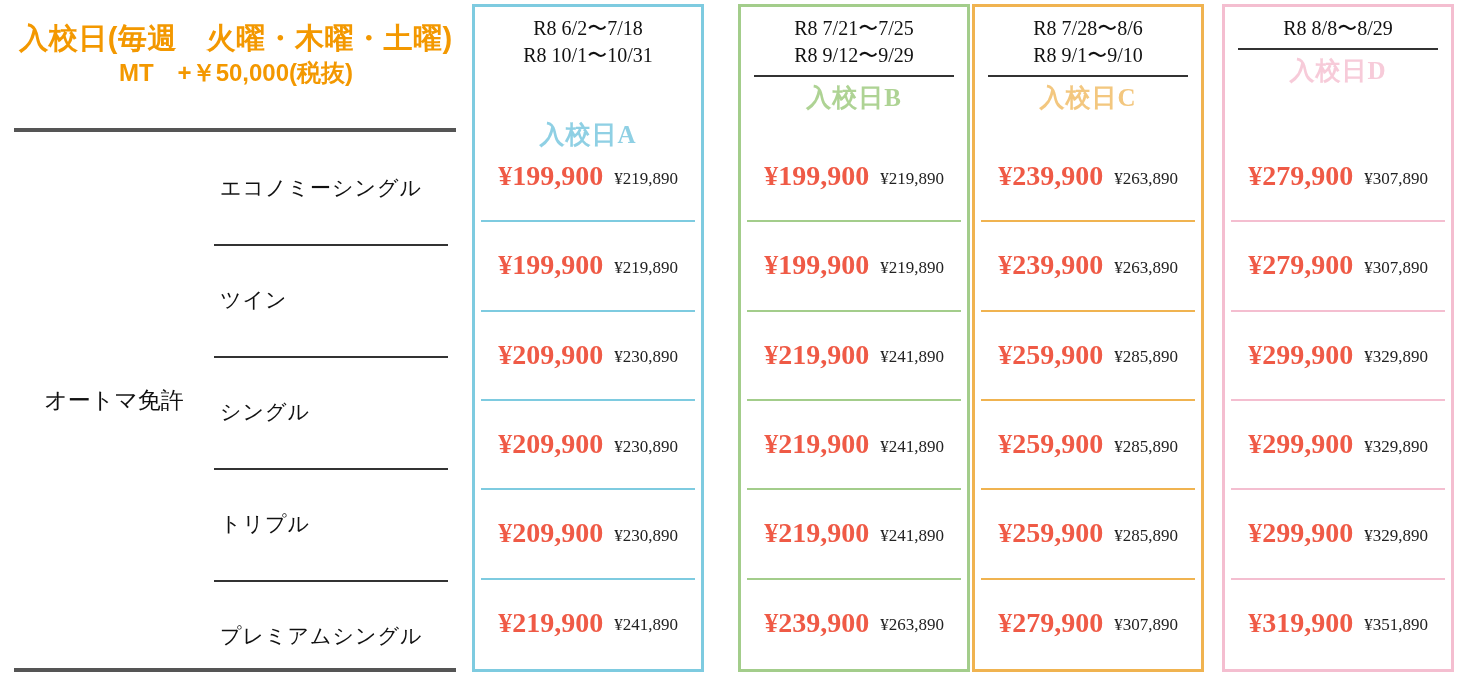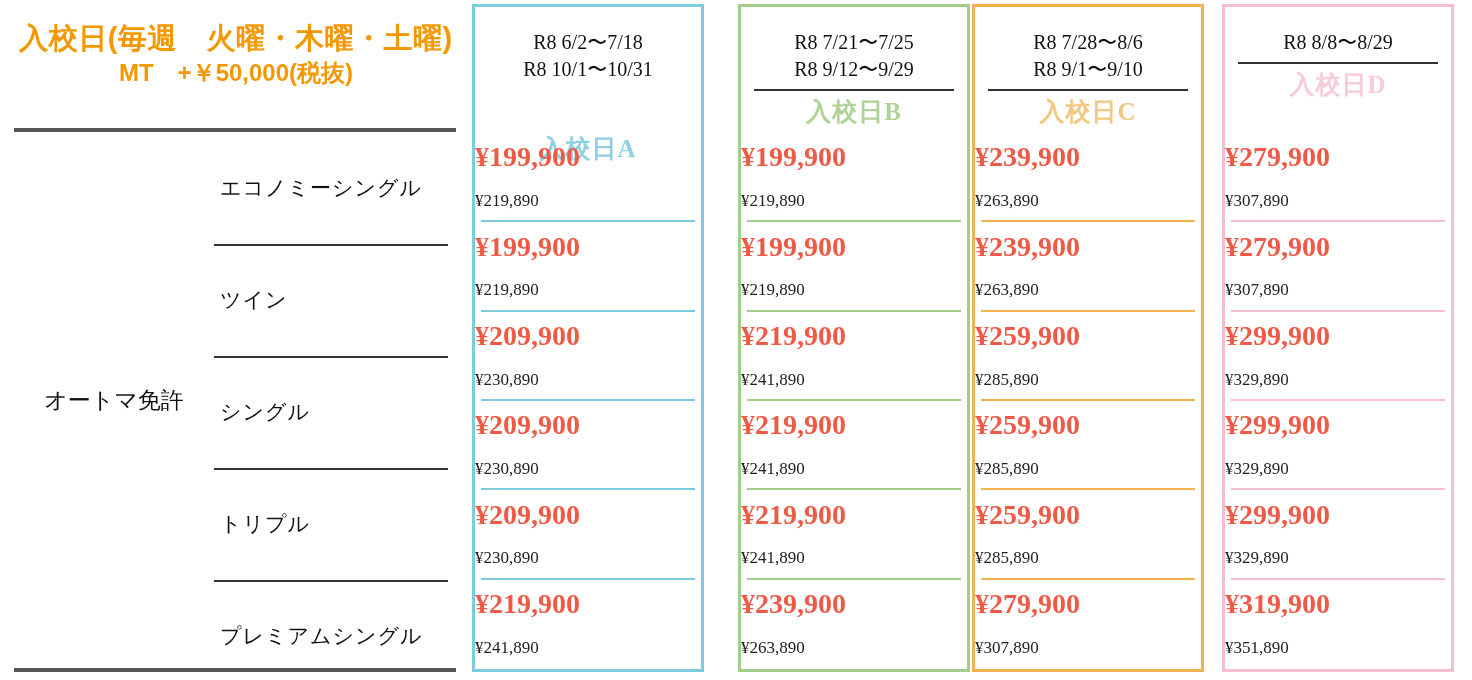--- a/index.html
+++ b/index.html
@@ -127,21 +127,21 @@
   .plan-col.c2 { left: 972px; border-color: #f0b350; }
   .plan-col.c3 { left: 1222px; border-color: #f4bed0; }
 
   .plan-head {
     height: 124px;
     box-sizing: border-box;
     display: flex;
     flex-direction: column;
     align-items: center;
     justify-content: flex-start;
-    padding-top: 22px;
+    padding-top: 8px;
   }
   .plan-dates {
     text-align: center;
     font-size: 20px;
     color: #111111;
     line-height: 1.35;
     font-family: "Liberation Serif", serif;
   }
   .plan-head-rule {
     width: 200px;
@@ -159,22 +159,22 @@
   .c1 .plan-name { color: #aed394; text-align: right; }
   .c2 .plan-name { color: #f3c77f; }
   .c3 .plan-name { color: #f7cbd9; }
 
   .price-cells { height: 538px; }
   .price-cell {
     position: relative;
     height: 89.33px;
     box-sizing: border-box;
     display: flex;
-    flex-direction: column;
-    align-items: flex-start;
+    flex-direction: row;
+    align-items: center;
     justify-content: center;
     gap: 11px;
   }
   .price-cell + .price-cell::before {
     content: "";
     position: absolute;
     left: 6px;
     right: 6px;
     top: 0;
     height: 2px;

